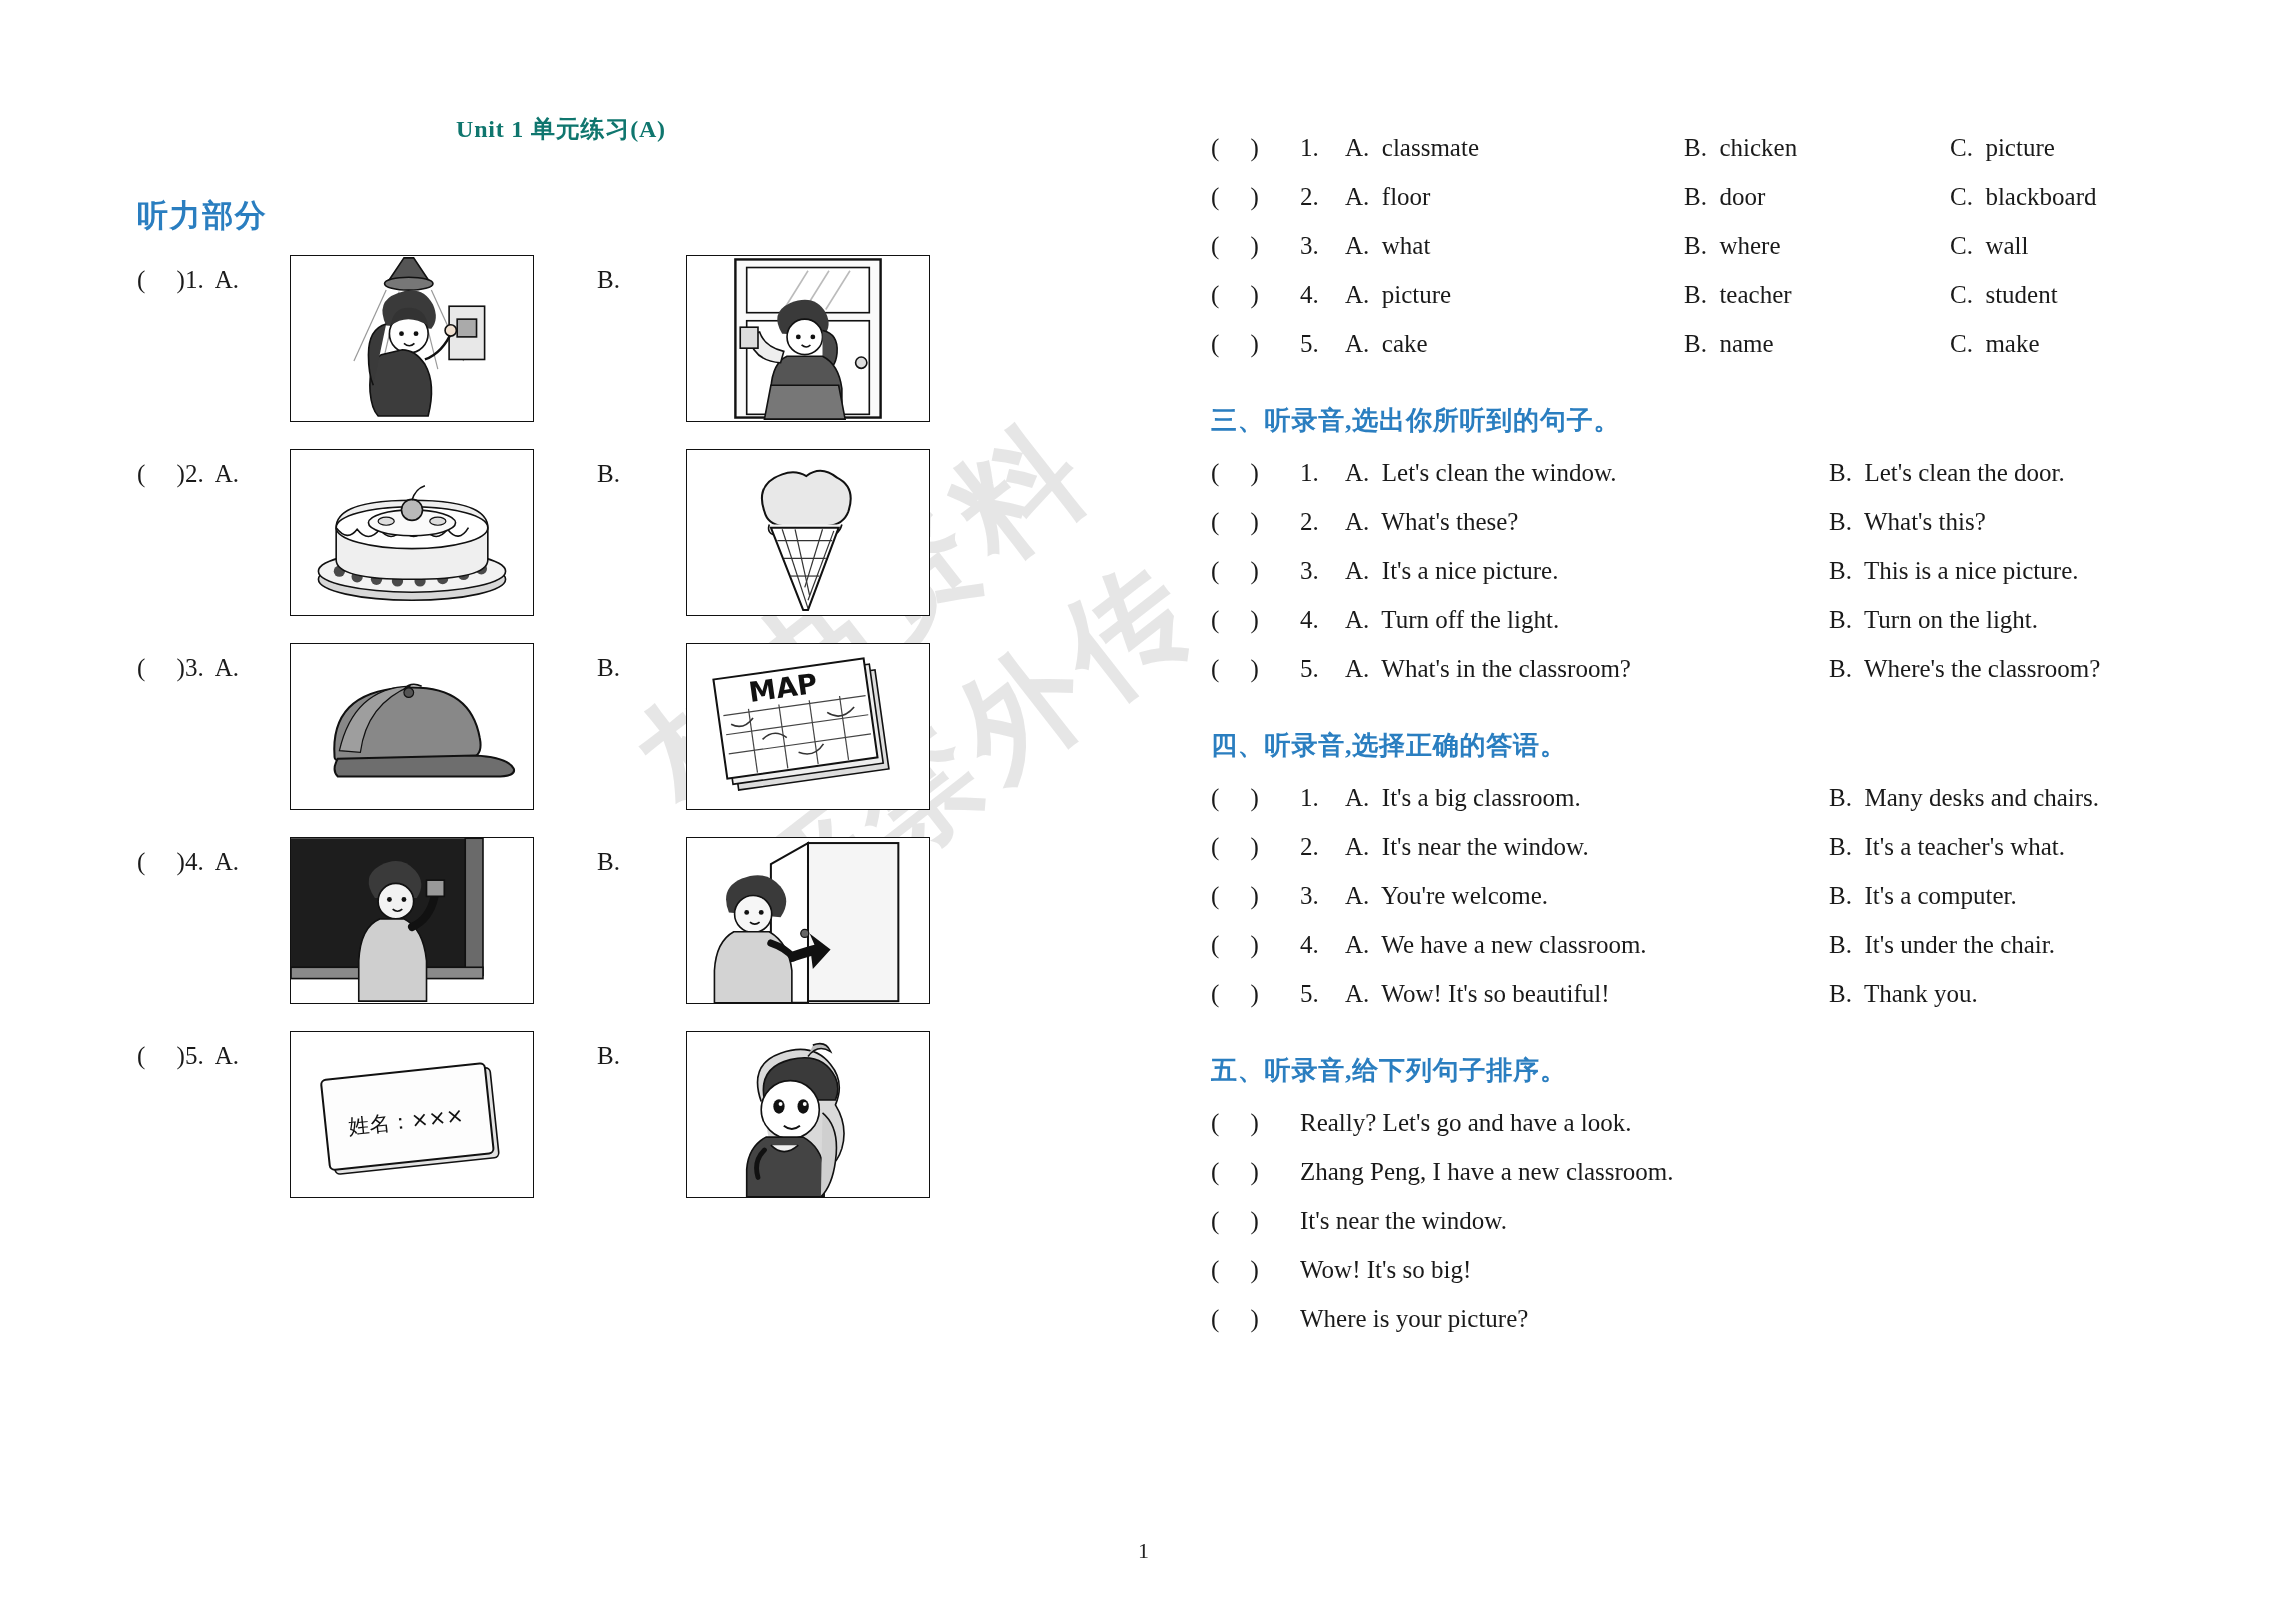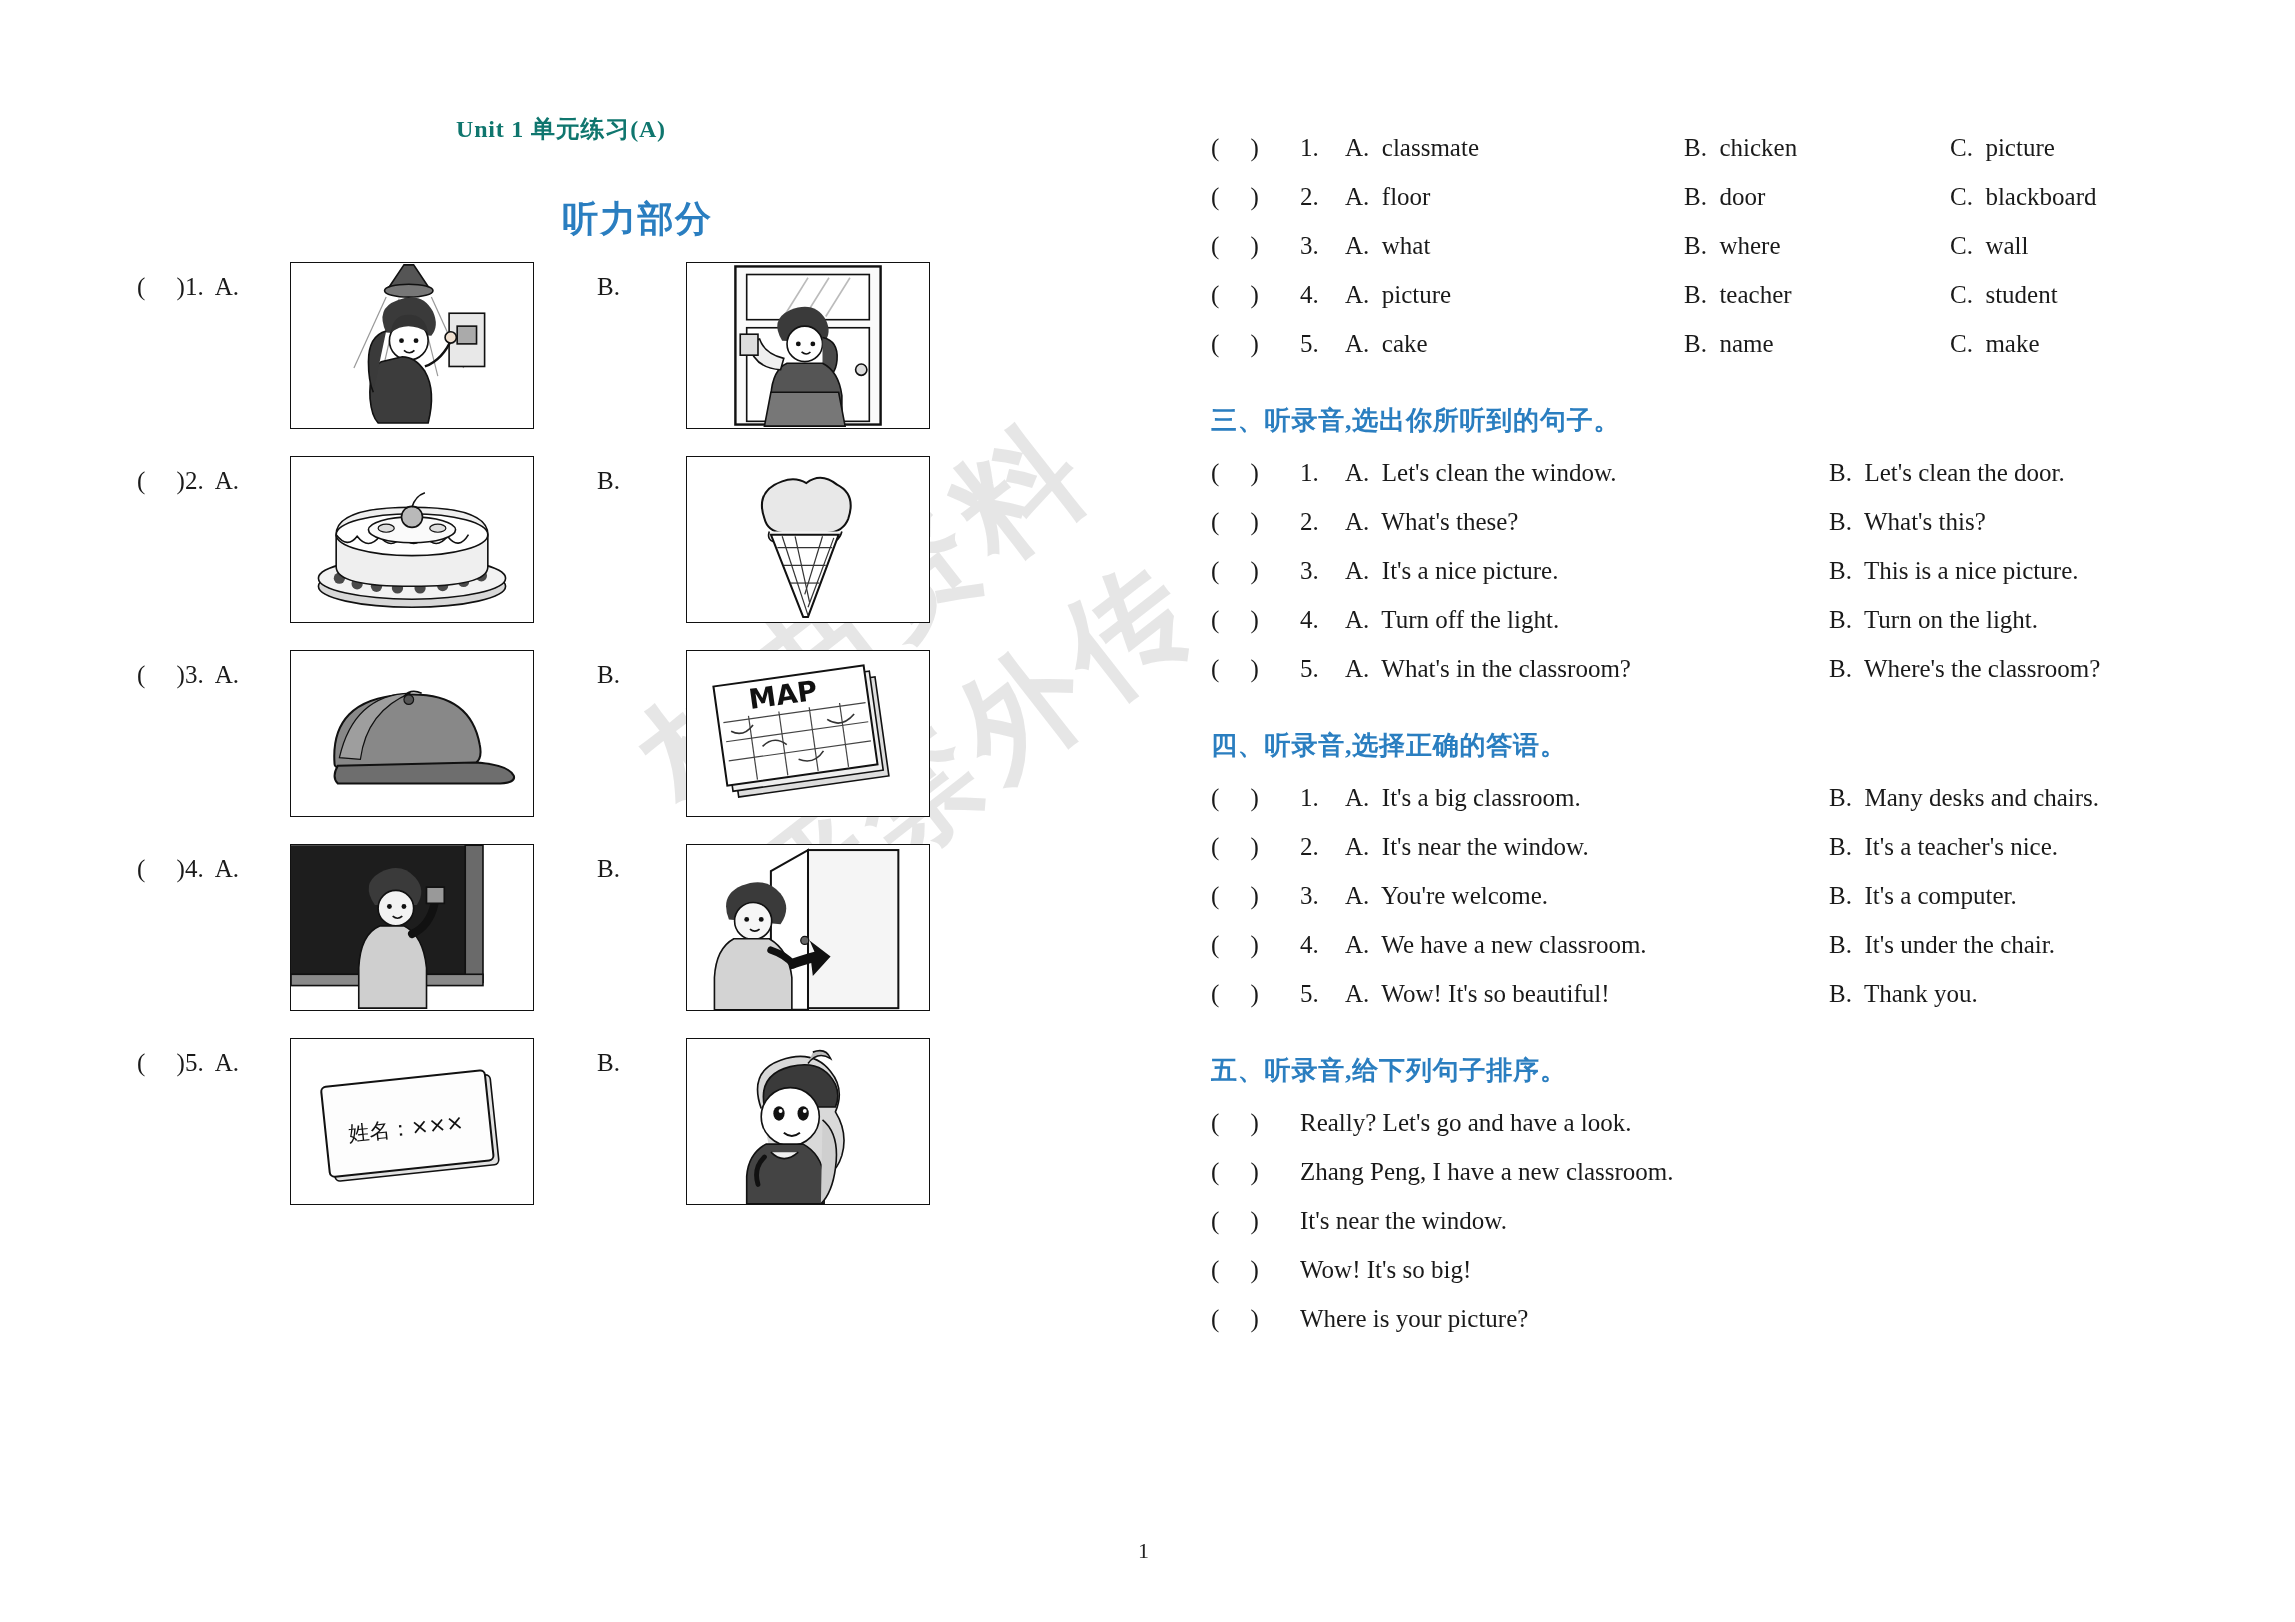--- a/index.html
+++ b/index.html
@@ -54,22 +54,22 @@
     color: #0f766e;
     font-family: "Liberation Serif", serif;
     font-weight: bold;
     font-size: 24px;
     letter-spacing: 0.8px;
     margin: 0 0 16px 319px;
   }
   .section-title {
     color: #2a7ec0;
     font-weight: bold;
-    font-size: 36px;
-    text-align: center;
+    font-size: 31px;
+    text-align: left;
     margin: 50px 0 0 0;
     letter-spacing: 1.6px;
   }
   .part-heading {
     color: #2a7ec0;
     font-weight: bold;
     font-size: 26px;
     letter-spacing: 0.8px;
     margin: 45px 0 0 0;
   }
@@ -438,21 +438,21 @@
     <div class="qline">
       <span class="paren">(     )</span>
       <span class="lead">1.</span>
       <span class="opt w-a2w">A.  It's a big classroom.</span>
       <span class="opt">B.  Many desks and chairs.</span>
     </div>
     <div class="qline">
       <span class="paren">(     )</span>
       <span class="lead">2.</span>
       <span class="opt w-a2w">A.  It's near the window.</span>
-      <span class="opt">B.  It's a teacher's nice.</span>
+      <span class="opt">B.  It's a teacher's what.</span>
     </div>
     <div class="qline">
       <span class="paren">(     )</span>
       <span class="lead">3.</span>
       <span class="opt w-a2w">A.  You're welcome.</span>
       <span class="opt">B.  It's a computer.</span>
     </div>
     <div class="qline">
       <span class="paren">(     )</span>
       <span class="lead">4.</span>

